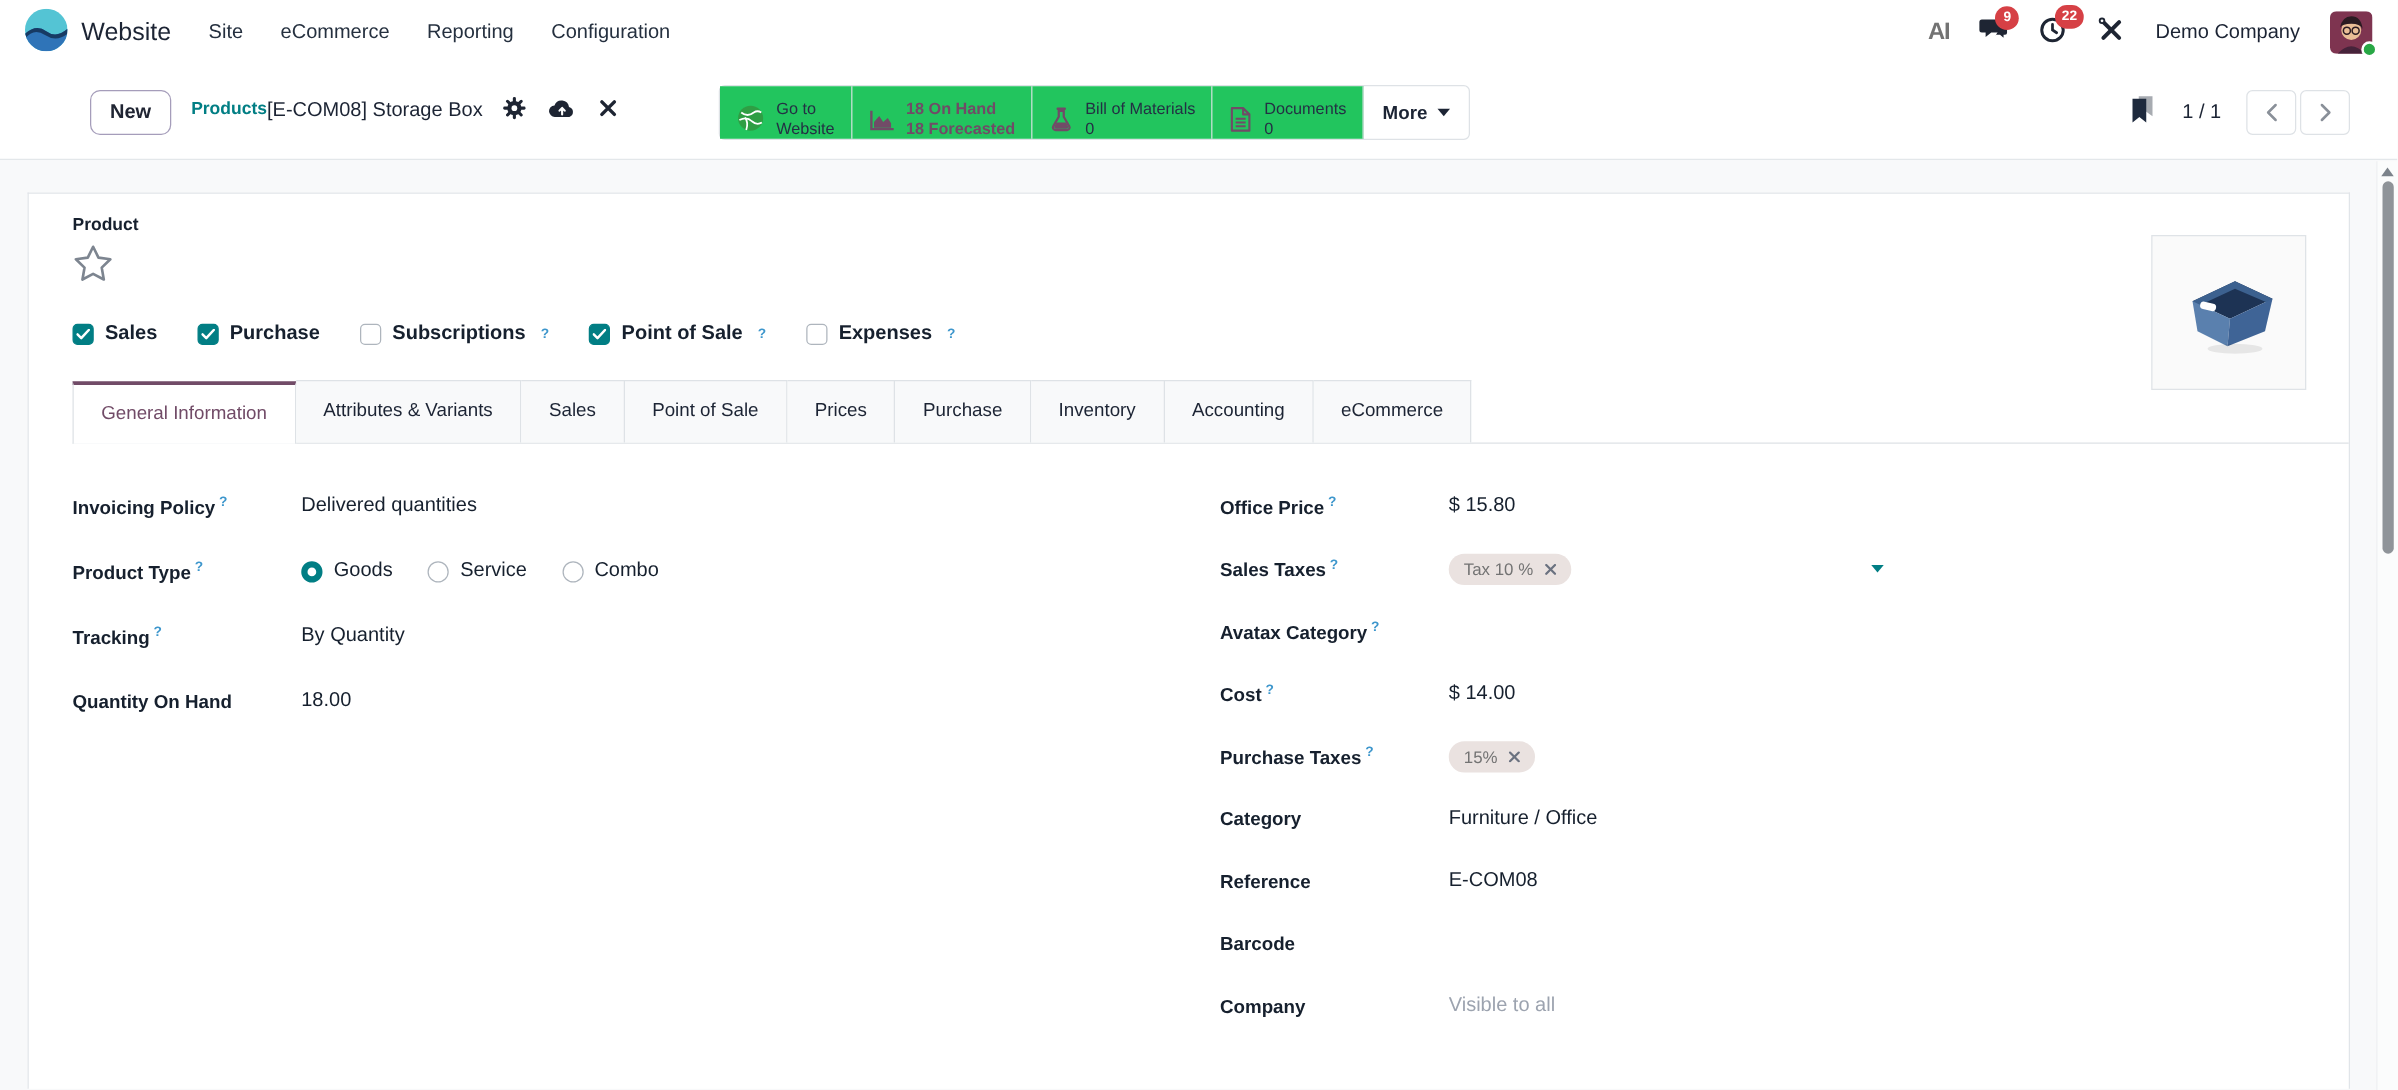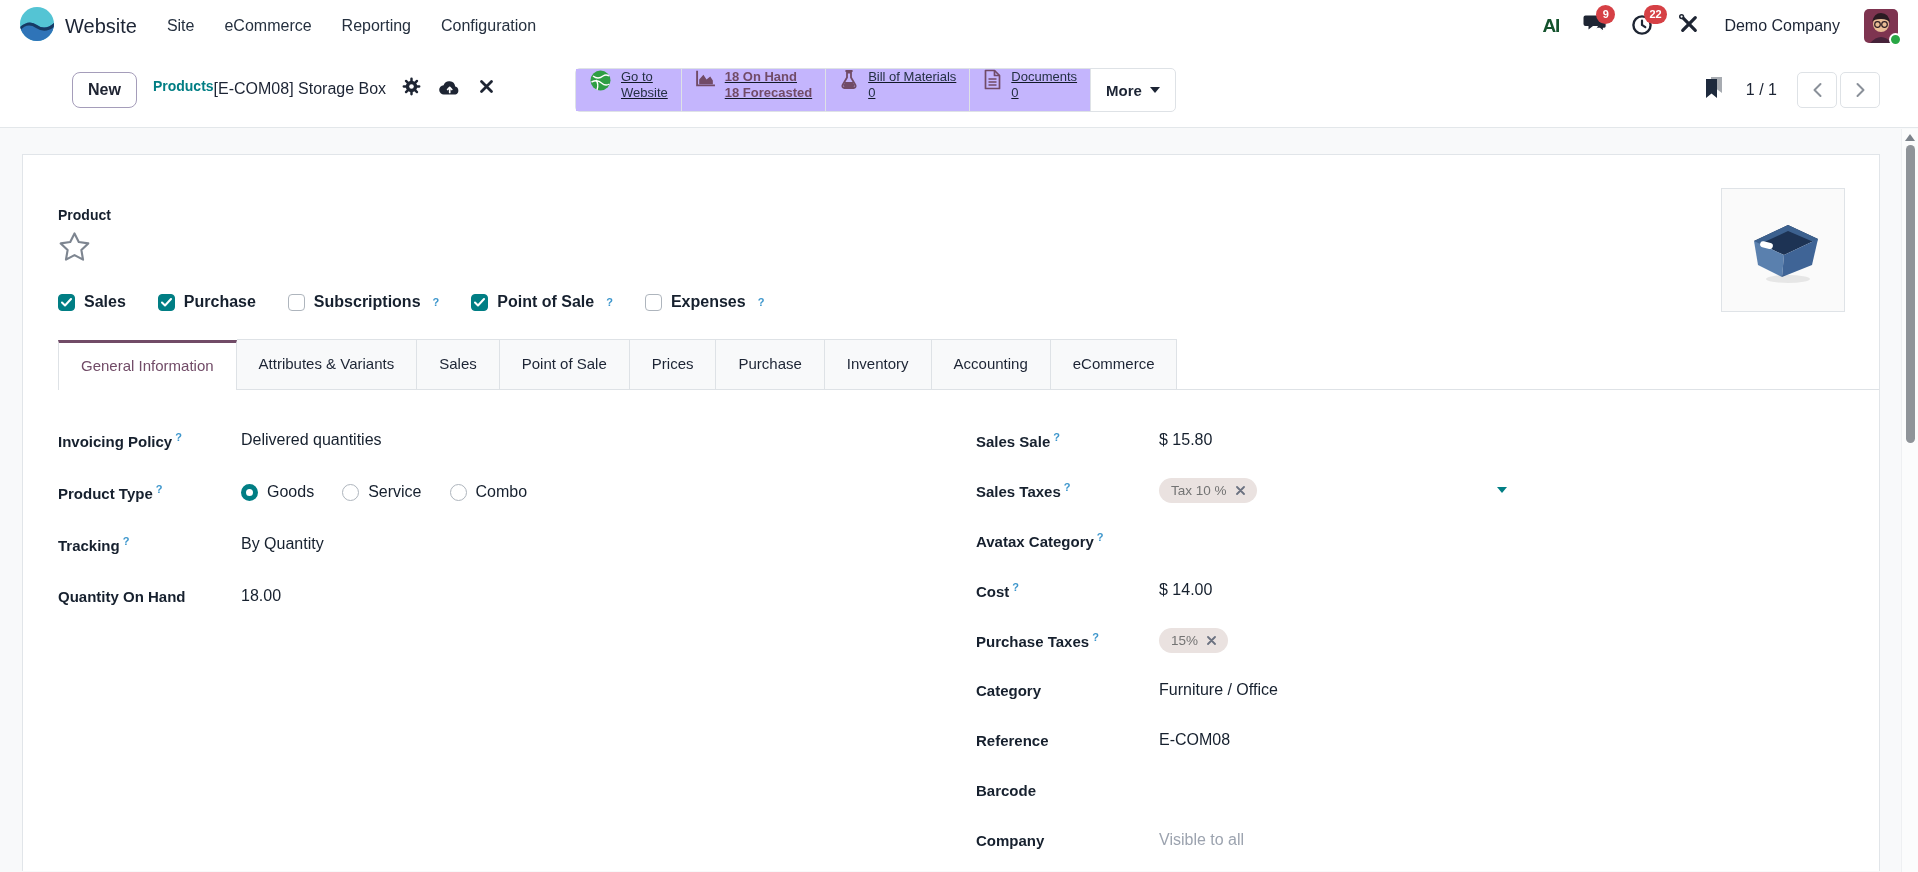--- a/index.html
+++ b/index.html
@@ -27,21 +27,21 @@
   .brand{ display:flex; align-items:center; gap:11px; }
   .brand .app{ font-size:20px; color:#1c2434; font-weight:500; }
   .menu-item{ font-size:16px; color:#25303f; cursor:pointer; }
   .nav-right{ display:flex; align-items:center; gap:24px; }
   .icon-wrap{ position:relative; display:flex; align-items:center; }
   .badge{
     position:absolute; top:-8px; left:13px; background:#d64045; color:#fff;
     font-size:11px; font-weight:700; border-radius:10px; min-width:19px; height:19px;
     line-height:19px; text-align:center; padding:0 5px;
   }
-  .ai-mark{ font-size:19px; font-weight:800; color:#14532d; letter-spacing:-1px; }
+  .ai-mark{ font-size:19px; font-weight:800; color:#737373; letter-spacing:-1px; }
   .company-name{ font-size:16px; color:#1c2434; }
   .avatar{ position:relative; width:34px; height:34px; border-radius:5px; overflow:visible; }
   .avatar svg{ border-radius:5px; display:block; }
   .status-dot{
     position:absolute; right:-4px; bottom:-3px; width:13px; height:13px;
     background:#28a745; border:2px solid #fff; border-radius:50%;
   }
 
   
   .control{
@@ -59,43 +59,43 @@
   .bc-current-row{ display:flex; align-items:center; gap:16px; }
   .bc-current{ font-size:16px; color:#1c2434; }
   .bc-icons{ display:flex; align-items:center; gap:17px; }
 
   .stats{
     position:absolute; left:575px; top:16px; height:44px;
     display:flex; align-items:stretch; background:#fff;
     border:1px solid var(--border); border-radius:5px;
   }
   .stat{
-    display:flex; align-items:flex-start; gap:9px; padding:0 13px;
-    border-right:1px solid var(--border); cursor:pointer; background:#c4b5fd;text-decoration:underline;
+    display:flex; align-items:flex-end; gap:9px; padding:0 13px;
+    border-right:1px solid var(--border); cursor:pointer; background:#22c55e;
   }
   .stat:last-child{ border-right:none; }
   .stat .lines{ display:flex; flex-direction:column; line-height:1.25; }
   .stat .l1,.stat .l2{ font-size:13px; color:#243044; }
   .stat.purple .l1,.stat.purple .l2{ color:var(--purple); font-weight:600; }
   .stat-more{ display:flex; align-items:center; gap:8px; padding:0 15px; font-size:15px; font-weight:600; color:#1c2434; cursor:pointer; }
   .caret-down{ width:0; height:0; border-left:5px solid transparent; border-right:5px solid transparent; border-top:6px solid #1c2434; }
 
   .cp-right{ margin-left:auto; display:flex; align-items:center; gap:20px; }
   .pager-count{ font-size:16px; color:#1c2434; white-space:nowrap; }
   .pager-btns{ display:flex; gap:3px; }
   .pager-btn{
     width:40px; height:36px; background:#fff; border:1px solid var(--border);
     border-radius:5px; display:flex; align-items:center; justify-content:center; cursor:pointer;
   }
 
   
   .sheet{
     position:relative; margin:26px 38px 16px 22px; height:717px;
     background:#fff; border:1px solid #e1e5e9; border-bottom:none;
-    padding:52px 0 0 35px;
+    padding:16px 0 0 35px;
   }
   .kicker{ font-size:14px; font-weight:700; color:#16202e; }
   .title-row{ display:flex; align-items:center; gap:13px; margin-top:8px; }
   .title{ font-size:34px; font-weight:400; color:#16202e; }
 
   .toggles{ display:flex; align-items:center; gap:32px; margin-top:26px; }
   .toggle{ display:flex; align-items:center; gap:9px; cursor:pointer; }
   .toggle .tlabel{ font-size:16px; font-weight:700; color:#16202e; }
   .cb{
     width:17px; height:17px; border:1px solid #aeb5bd; border-radius:4px;
@@ -454,21 +454,21 @@
         <span class="val">By Quantity</span>
       </div>
       <div class="frow">
         <span class="lbl"><span>Quantity On Hand</span></span>
         <span class="val">18.00</span>
       </div>
     </div>
 
     <div class="col-right">
       <div class="frow">
-        <span class="lbl"><span>Sales Sale</span><sup class="help">?</sup></span>
+        <span class="lbl"><span>Office Price</span><sup class="help">?</sup></span>
         <span class="val">$ 15.80</span>
       </div>
       <div class="frow">
         <span class="lbl"><span>Sales Taxes</span><sup class="help">?</sup></span>
         <span class="tags-field">
           <span class="pill">
             <span>Tax 10 %</span>
             <span class="x">
               <svg width="9" height="9" viewBox="0 0 9 9">
                   <path d="M1 1 L8 8 M8 1 L1 8" stroke="#6b7280" stroke-width="1.8" stroke-linecap="round"></path>

